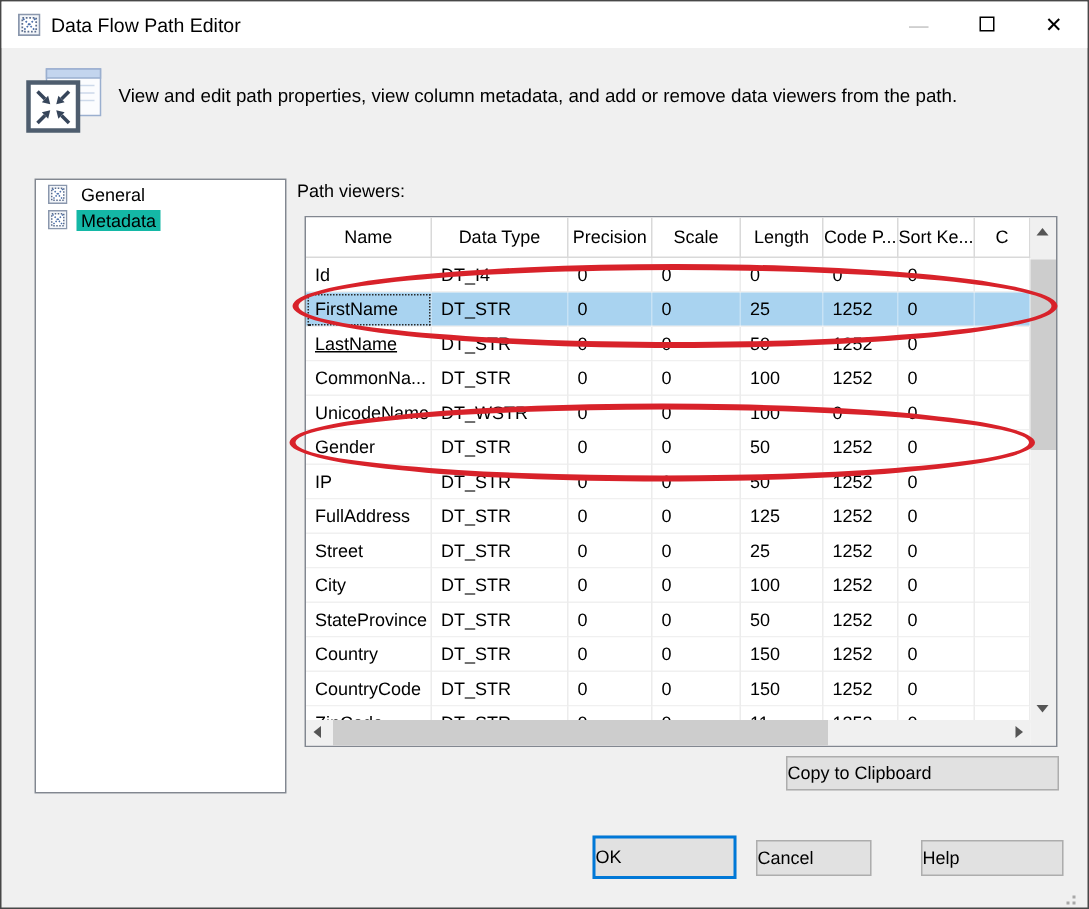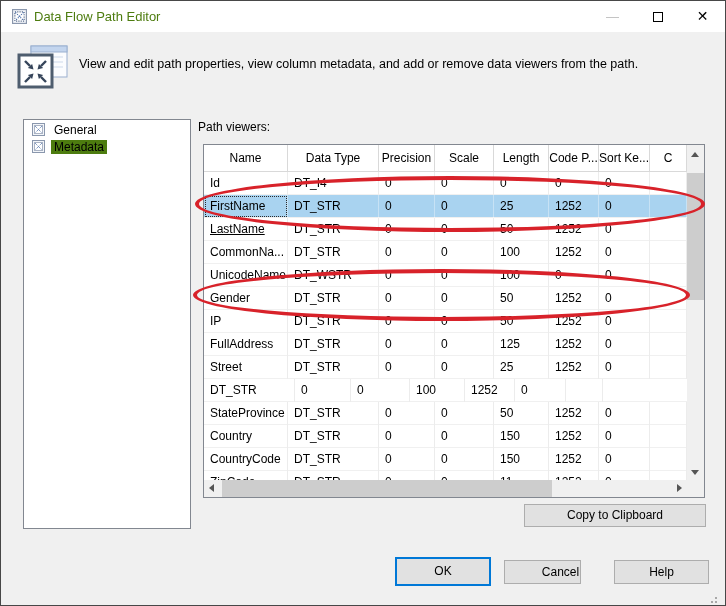--- a/index.html
+++ b/index.html
@@ -5,38 +5,38 @@
   * { box-sizing: border-box; margin: 0; padding: 0; }
   html,body { width:726px; height:606px; }
   body { font-family: "Liberation Sans", sans-serif; background:#fff; }
 
   .dialog { position:relative; width:726px; height:606px; background:#f0f0f0;
             border:1px solid #474747; overflow:hidden; }
 
   
   .titlebar { position:absolute; left:0; top:0; width:100%; height:31px; background:#ffffff; }
   .title-icon { position:absolute; left:11px; top:8px; width:15px; height:15px; }
-  .title-text { position:absolute; left:33px; top:8px; font-size:13px; color:#4d7c0f; white-space:nowrap; }
+  .title-text { position:absolute; left:33px; top:8px; font-size:13px; color:#000000; white-space:nowrap; }
   .cap-btn { position:absolute; top:0; width:45px; height:31px; text-align:center; line-height:31px; }
   .cap-min { right:90px; color:#bdbdbd; font-size:13px; }
   .cap-max { right:45px; }
   .cap-max .box { display:inline-block; width:10px; height:10px; border:1px solid #000; margin-top:10px; }
   .cap-close { right:0; color:#000; font-size:14px; }
 
   
   .hdr-icon { position:absolute; left:16px; top:44px; }
   .description { position:absolute; left:78px; top:56px; width:630px; font-size:12.5px; color:#000; }
 
   
   .sidebar { position:absolute; left:22px; top:118px; width:168px; height:410px;
              background:#fff; border:1px solid #828790; padding-top:1px; }
   .side-item { display:flex; align-items:center; height:17px; padding-left:8px; cursor:default; }
   .side-item svg { flex:0 0 13px; }
   .side-label { font-size:12px; color:#000; margin-left:6px; padding:0 3px; white-space:nowrap; }
-  .side-item.selected .side-label { background:#4d7c0f; }
+  .side-item.selected .side-label { background:#14b8a6; }
 
   
   .pm-label { position:absolute; left:197px; top:119px; font-size:12px; color:#000; }
 
   
   .grid { position:absolute; left:202px; top:143px; width:502px; height:354px;
           background:#fff; border:1px solid #828790; }
   .thead { position:absolute; left:0; top:0; height:27px; width:483px; display:flex;
            border-bottom:1px solid #d9d9d9; background:#fff; }
   .th { height:27px; line-height:26px; text-align:center; font-size:12px; color:#000;
@@ -60,24 +60,24 @@
   .arr-left  { left:5px; top:4px; border-top:4px solid transparent; border-bottom:4px solid transparent; border-right:5px solid #555; }
   .arr-right { right:5px; top:4px; border-top:4px solid transparent; border-bottom:4px solid transparent; border-left:5px solid #555; }
 
   
   .ellipse { position:absolute; border-radius:50%; pointer-events:none; z-index:60; }
   .e1 { left:194px; top:175px; width:510px; height:56px; }
   .e2 { left:192px; top:268px; width:497px; height:52px; }
 
   
   .btn { position:absolute; background:#e1e1e1; border:1px solid #adadad; font-size:12px;
-         color:#000; text-align:center; font-family:"Liberation Sans",sans-serif; cursor:default; }
+         color:#000; font-family:"Liberation Sans",sans-serif; cursor:default; }
   .btn-copy   { left:523px; top:503px; width:182px; height:23px; line-height:21px; }
   .btn-ok     { left:394px; top:556px; width:96px;  height:29px; line-height:25px; border:2px solid #0078d7; }
-  .btn-cancel { left:503px; top:559px; width:77px;  height:24px; line-height:22px;padding-left:36px; }
+  .btn-cancel { left:503px; top:559px; width:77px;  height:24px; line-height:22px; }
   .btn-help   { left:613px; top:559px; width:95px;  height:24px; line-height:22px; }
 
   .grip { position:absolute; right:8px; bottom:6px; width:2px; height:2px; background:#a8a8a8;
           box-shadow:-4px 4px 0 #a8a8a8, 0 4px 0 #a8a8a8, -8px 8px 0 #a8a8a8, -4px 8px 0 #a8a8a8, 0 8px 0 #a8a8a8; }
 </style>
 </head>
 <body>
 
 <div class="dialog">
 
@@ -231,20 +231,21 @@
           <div class="td" style="width: 84px;">Street</div>
           <div class="td" style="width: 91px;">DT_STR</div>
           <div class="td" style="width: 56px;">0</div>
           <div class="td" style="width: 59px;">0</div>
           <div class="td" style="width: 55px;">25</div>
           <div class="td" style="width: 50px;">1252</div>
           <div class="td" style="width: 51px;">0</div>
           <div class="td" style="width: 37px;"></div>
         </div>
         <div class="tr">
+          <div class="td" style="width: 84px;">City</div>
           <div class="td" style="width: 91px;">DT_STR</div>
           <div class="td" style="width: 56px;">0</div>
           <div class="td" style="width: 59px;">0</div>
           <div class="td" style="width: 55px;">100</div>
           <div class="td" style="width: 50px;">1252</div>
           <div class="td" style="width: 51px;">0</div>
           <div class="td" style="width: 37px;"></div>
         </div>
         <div class="tr">
           <div class="td" style="width: 84px;">StateProvince</div>

